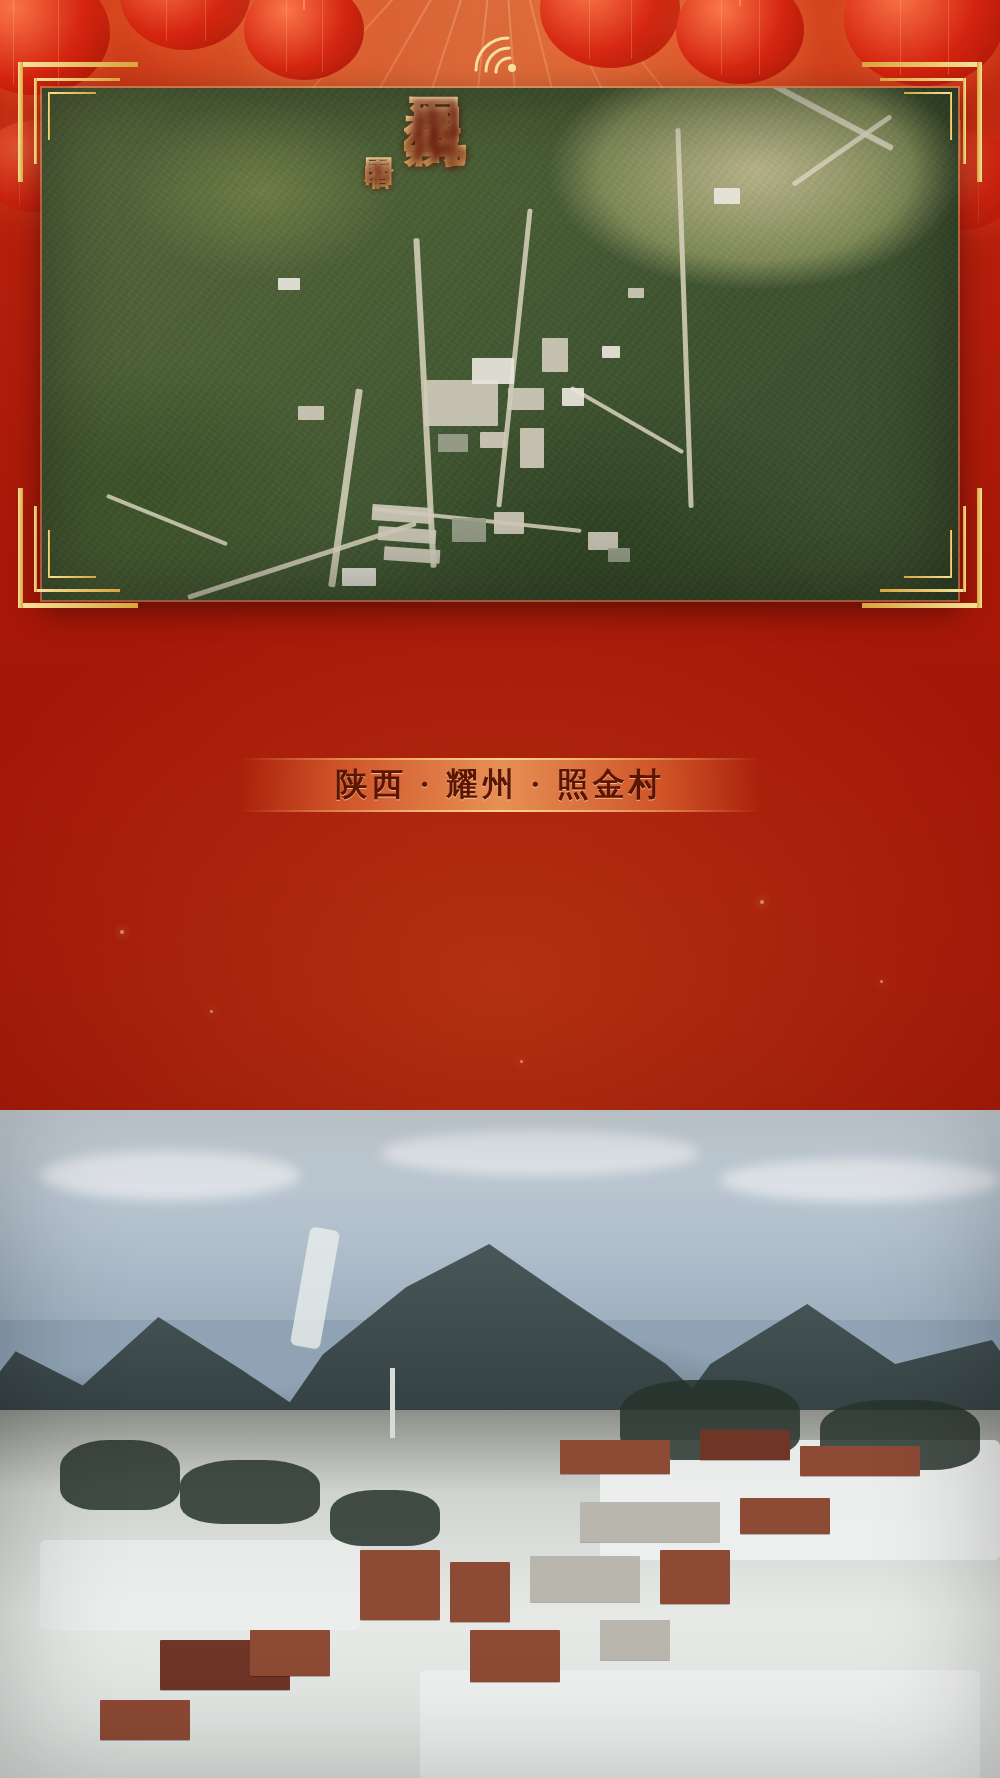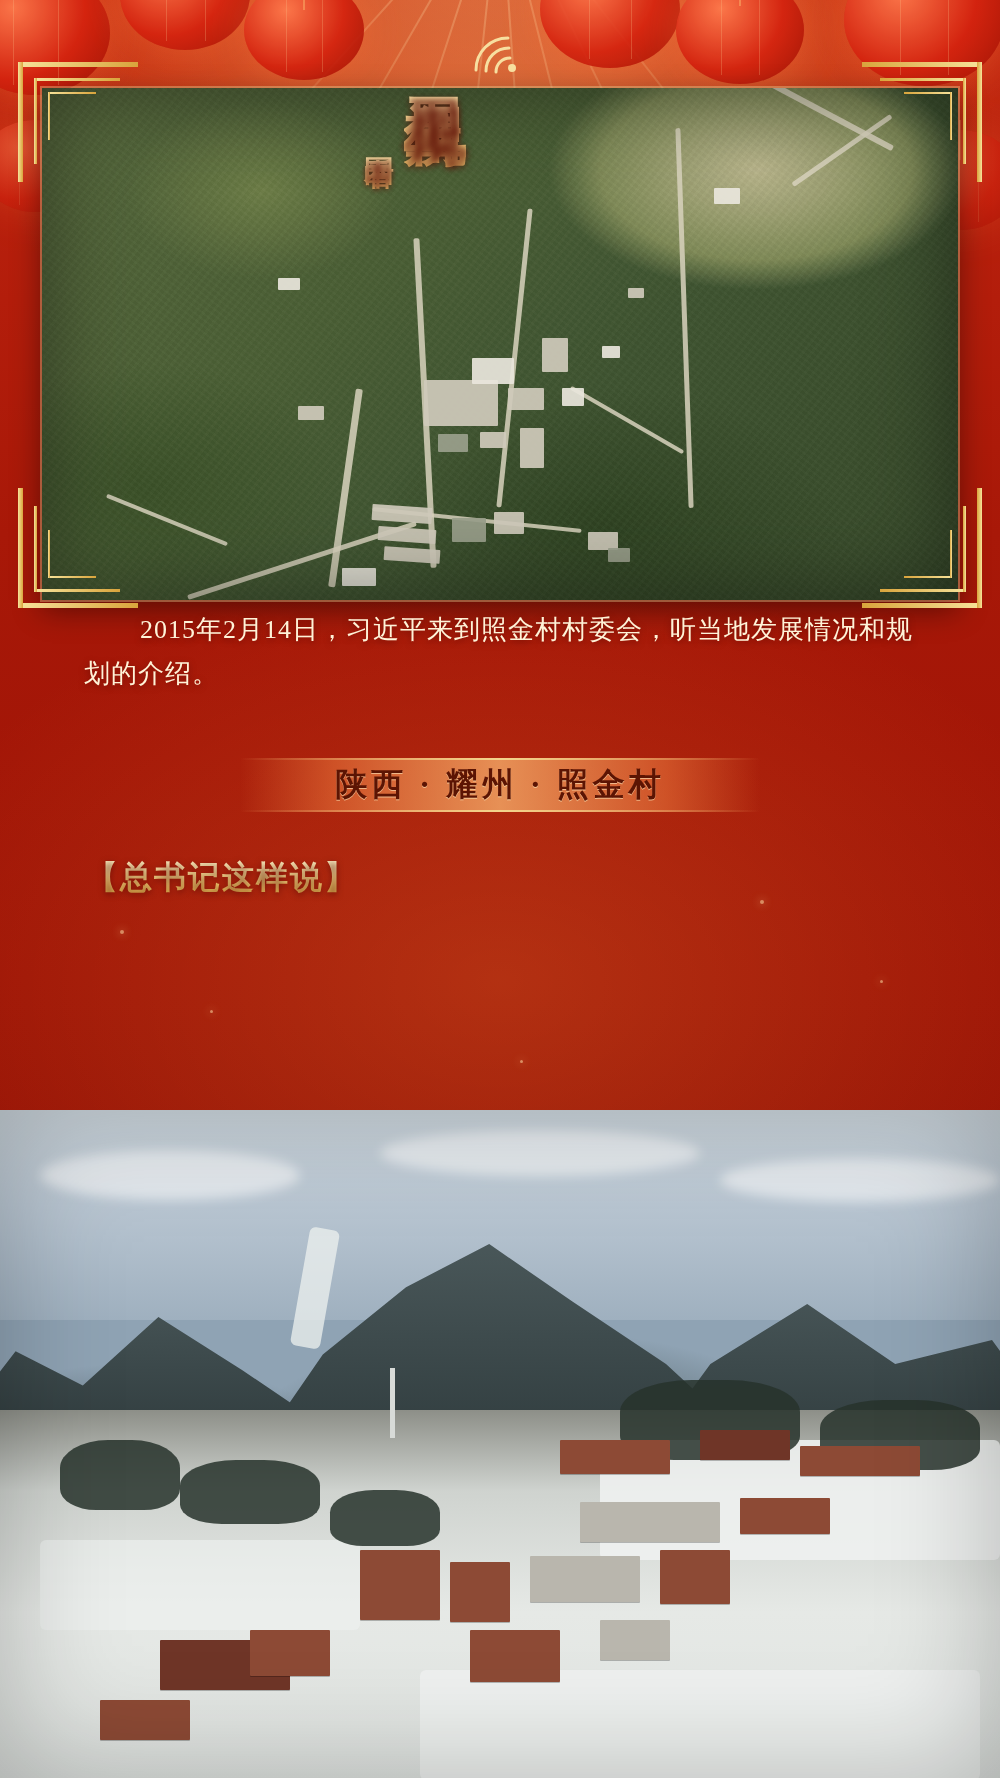--- a/index.html
+++ b/index.html
@@ -317,36 +317,34 @@
         <path d="M10 44 C10 26 24 12 42 12"></path>
         <path d="M20 45 C20 32 30 22 43 22"></path>
         <path d="M30 46 C30 38 36 32 44 32"></path>
       </g>
       <circle cx="46" cy="42" r="4" fill="#f7dfa0"></circle>
     </svg>
     <div class="title-main">卫星视角</div>
     <div class="title-sub">看中国</div>
   </div>
 
-  <div class="caption">2015年2月14日，习近平来到照金村村委会，听当地发展情况和规划的介绍。</div>
 
   <div class="plaque">
     <div class="bar"></div>
     <div class="line t"></div>
     <div class="line b"></div>
     <div class="txt">陕西 · 耀州 · 照金村</div>
   </div>
 
   <div class="spark" style="left:120px;top:930px;width:4px;height:4px;"></div>
   <div class="spark" style="left:210px;top:1010px;width:3px;height:3px;"></div>
   <div class="spark" style="left:760px;top:900px;width:4px;height:4px;"></div>
   <div class="spark" style="left:880px;top:980px;width:3px;height:3px;"></div>
   <div class="spark" style="left:520px;top:1060px;width:3px;height:3px;"></div>
 
-  <div class="quote-head">【总书记这样说】</div>
 
   <div class="bottom-photo">
     <div class="bp-sky"></div>
     <div class="bp-cloud" style="left:40px;top:40px;width:260px;height:50px;"></div>
     <div class="bp-cloud" style="left:380px;top:20px;width:320px;height:46px;"></div>
     <div class="bp-cloud" style="left:720px;top:48px;width:280px;height:44px;"></div>
     <div class="bp-ridge"></div>
     <div class="bp-mtn" style="left:-60px;top:150px;width:420px;height:190px;clip-path:polygon(0% 100%,18% 48%,34% 66%,52% 30%,72% 58%,100% 100%);"></div>
     <div class="bp-mtn" style="left:250px;top:110px;width:520px;height:240px;clip-path:polygon(0% 100%,14% 56%,30% 28%,46% 10%,62% 34%,80% 60%,100% 100%);"></div>
     <div class="bp-mtn" style="left:640px;top:150px;width:440px;height:200px;clip-path:polygon(0% 100%,16% 52%,38% 22%,58% 52%,80% 40%,100% 100%);"></div>

